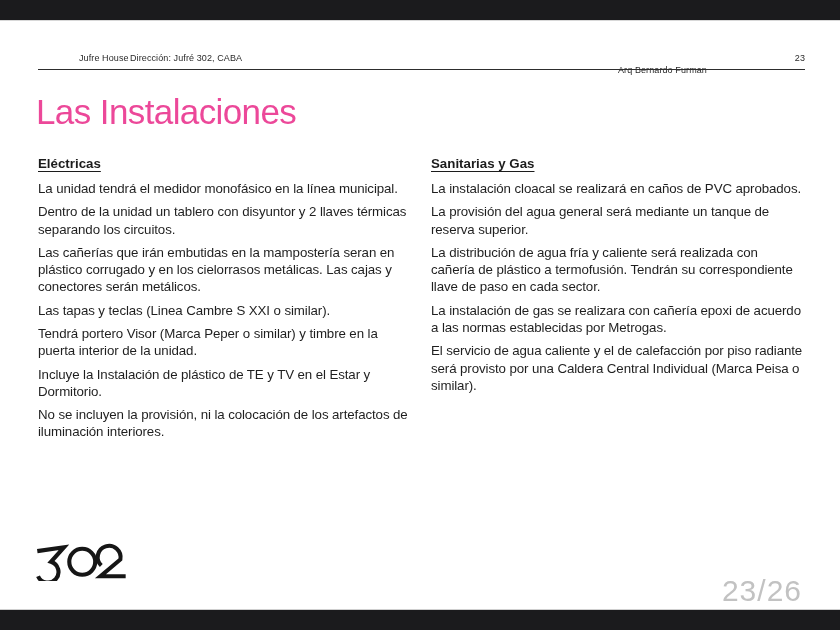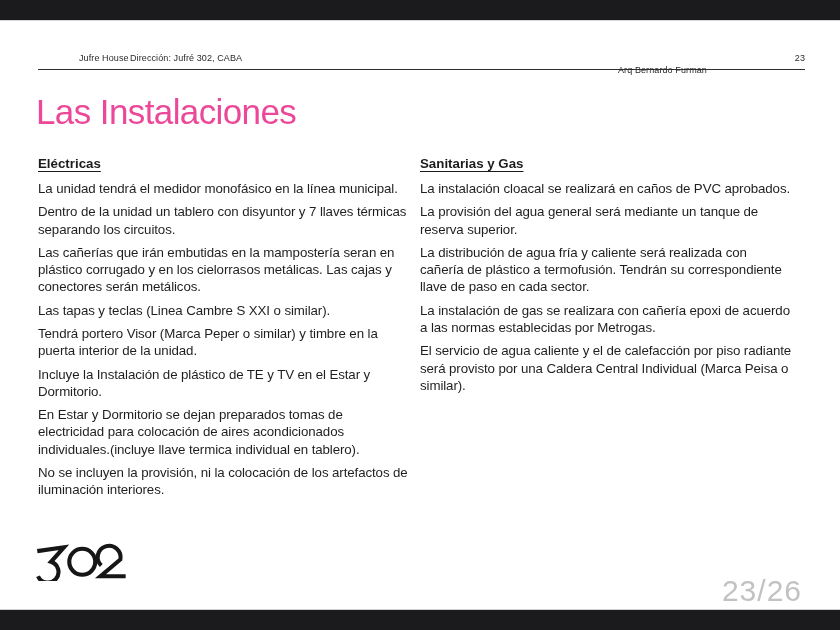--- a/index.html
+++ b/index.html
@@ -56,21 +56,21 @@
     color: #ec4899;
   }
 
   .columns {
     position: absolute;
     top: 156px;
     left: 38px;
     width: 770px;
     display: grid;
     grid-template-columns: 372px 372px;
-    column-gap: 10px;
+    column-gap: 21px;
   }
 
   .col h2 {
     font-size: 13.3px;
     font-weight: 700;
     color: #1c1c1c;
     text-decoration: underline;
     text-underline-offset: 2.5px;
     text-decoration-thickness: 1px;
     margin-bottom: 9px;
@@ -117,26 +117,25 @@
 
   <div class="header-rule"></div>
 
   <h1 class="page-title">Las Instalaciones</h1>
 
   <main class="columns">
 
     <section class="col">
       <h2>Eléctricas</h2>
       <p>La unidad tendrá el medidor monofásico en la línea municipal.</p>
-      <p>Dentro de la unidad un tablero con disyuntor y 7 llaves térmicas separando los circuitos.</p>
+      <p>Dentro de la unidad un tablero con disyuntor y 2 llaves térmicas separando los circuitos.</p>
       <p>Las cañerías que irán embutidas en la mampostería seran en plástico corrugado y en los cielorrasos metálicas. Las cajas y conectores serán metálicos.</p>
       <p>Las tapas y teclas (Linea Cambre S XXI o similar).</p>
       <p>Tendrá portero Visor (Marca Peper o similar) y timbre en la puerta interior de la unidad.</p>
       <p>Incluye la Instalación de plástico de TE y TV en el Estar y Dormitorio.</p>
-      <p>En Estar y Dormitorio se dejan preparados tomas de electricidad para colocación de aires acondicionados individuales.(incluye llave termica individual en tablero).</p>
       <p>No se incluyen la provisión, ni la colocación de los artefactos de iluminación interiores.</p>
     </section>
 
     <section class="col">
       <h2>Sanitarias y Gas</h2>
       <p>La instalación cloacal se realizará en caños de PVC aprobados.</p>
       <p>La provisión del agua general será mediante un tanque de reserva superior.</p>
       <p>La distribución de agua fría y caliente será realizada con cañería de plástico a termofusión. Tendrán su correspondiente llave de paso en cada sector.</p>
       <p>La instalación de gas se realizara con cañería epoxi de acuerdo a las normas establecidas por Metrogas.</p>
       <p>El servicio de agua caliente y el de calefacción por piso radiante será provisto por una Caldera Central Individual (Marca Peisa o similar).</p>

